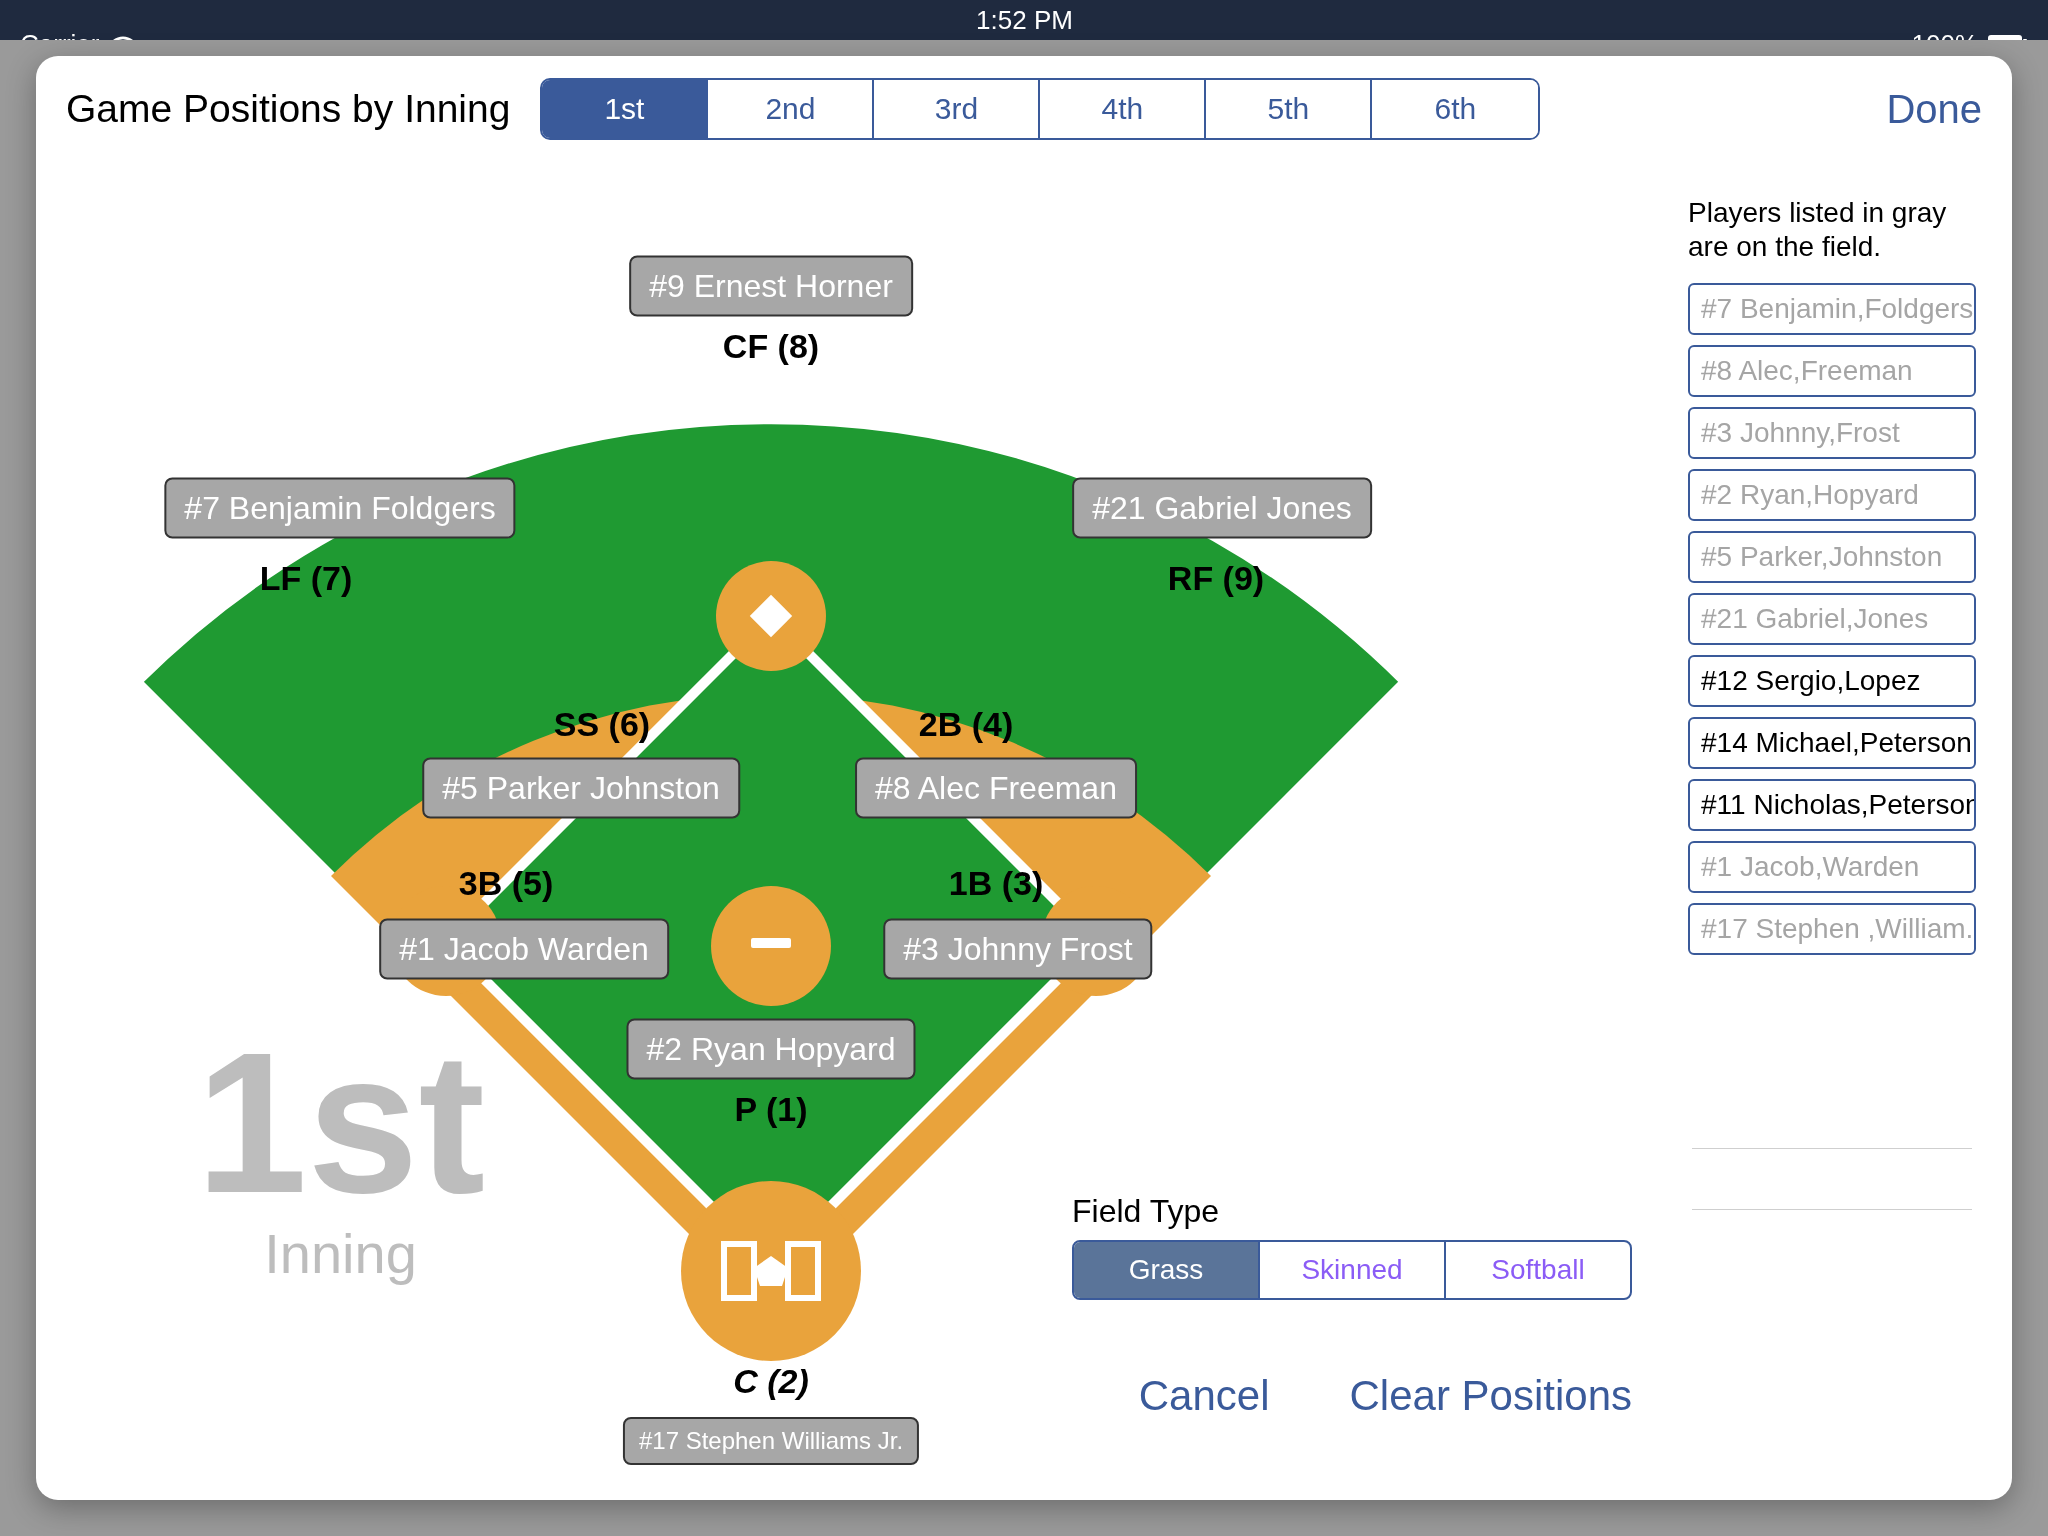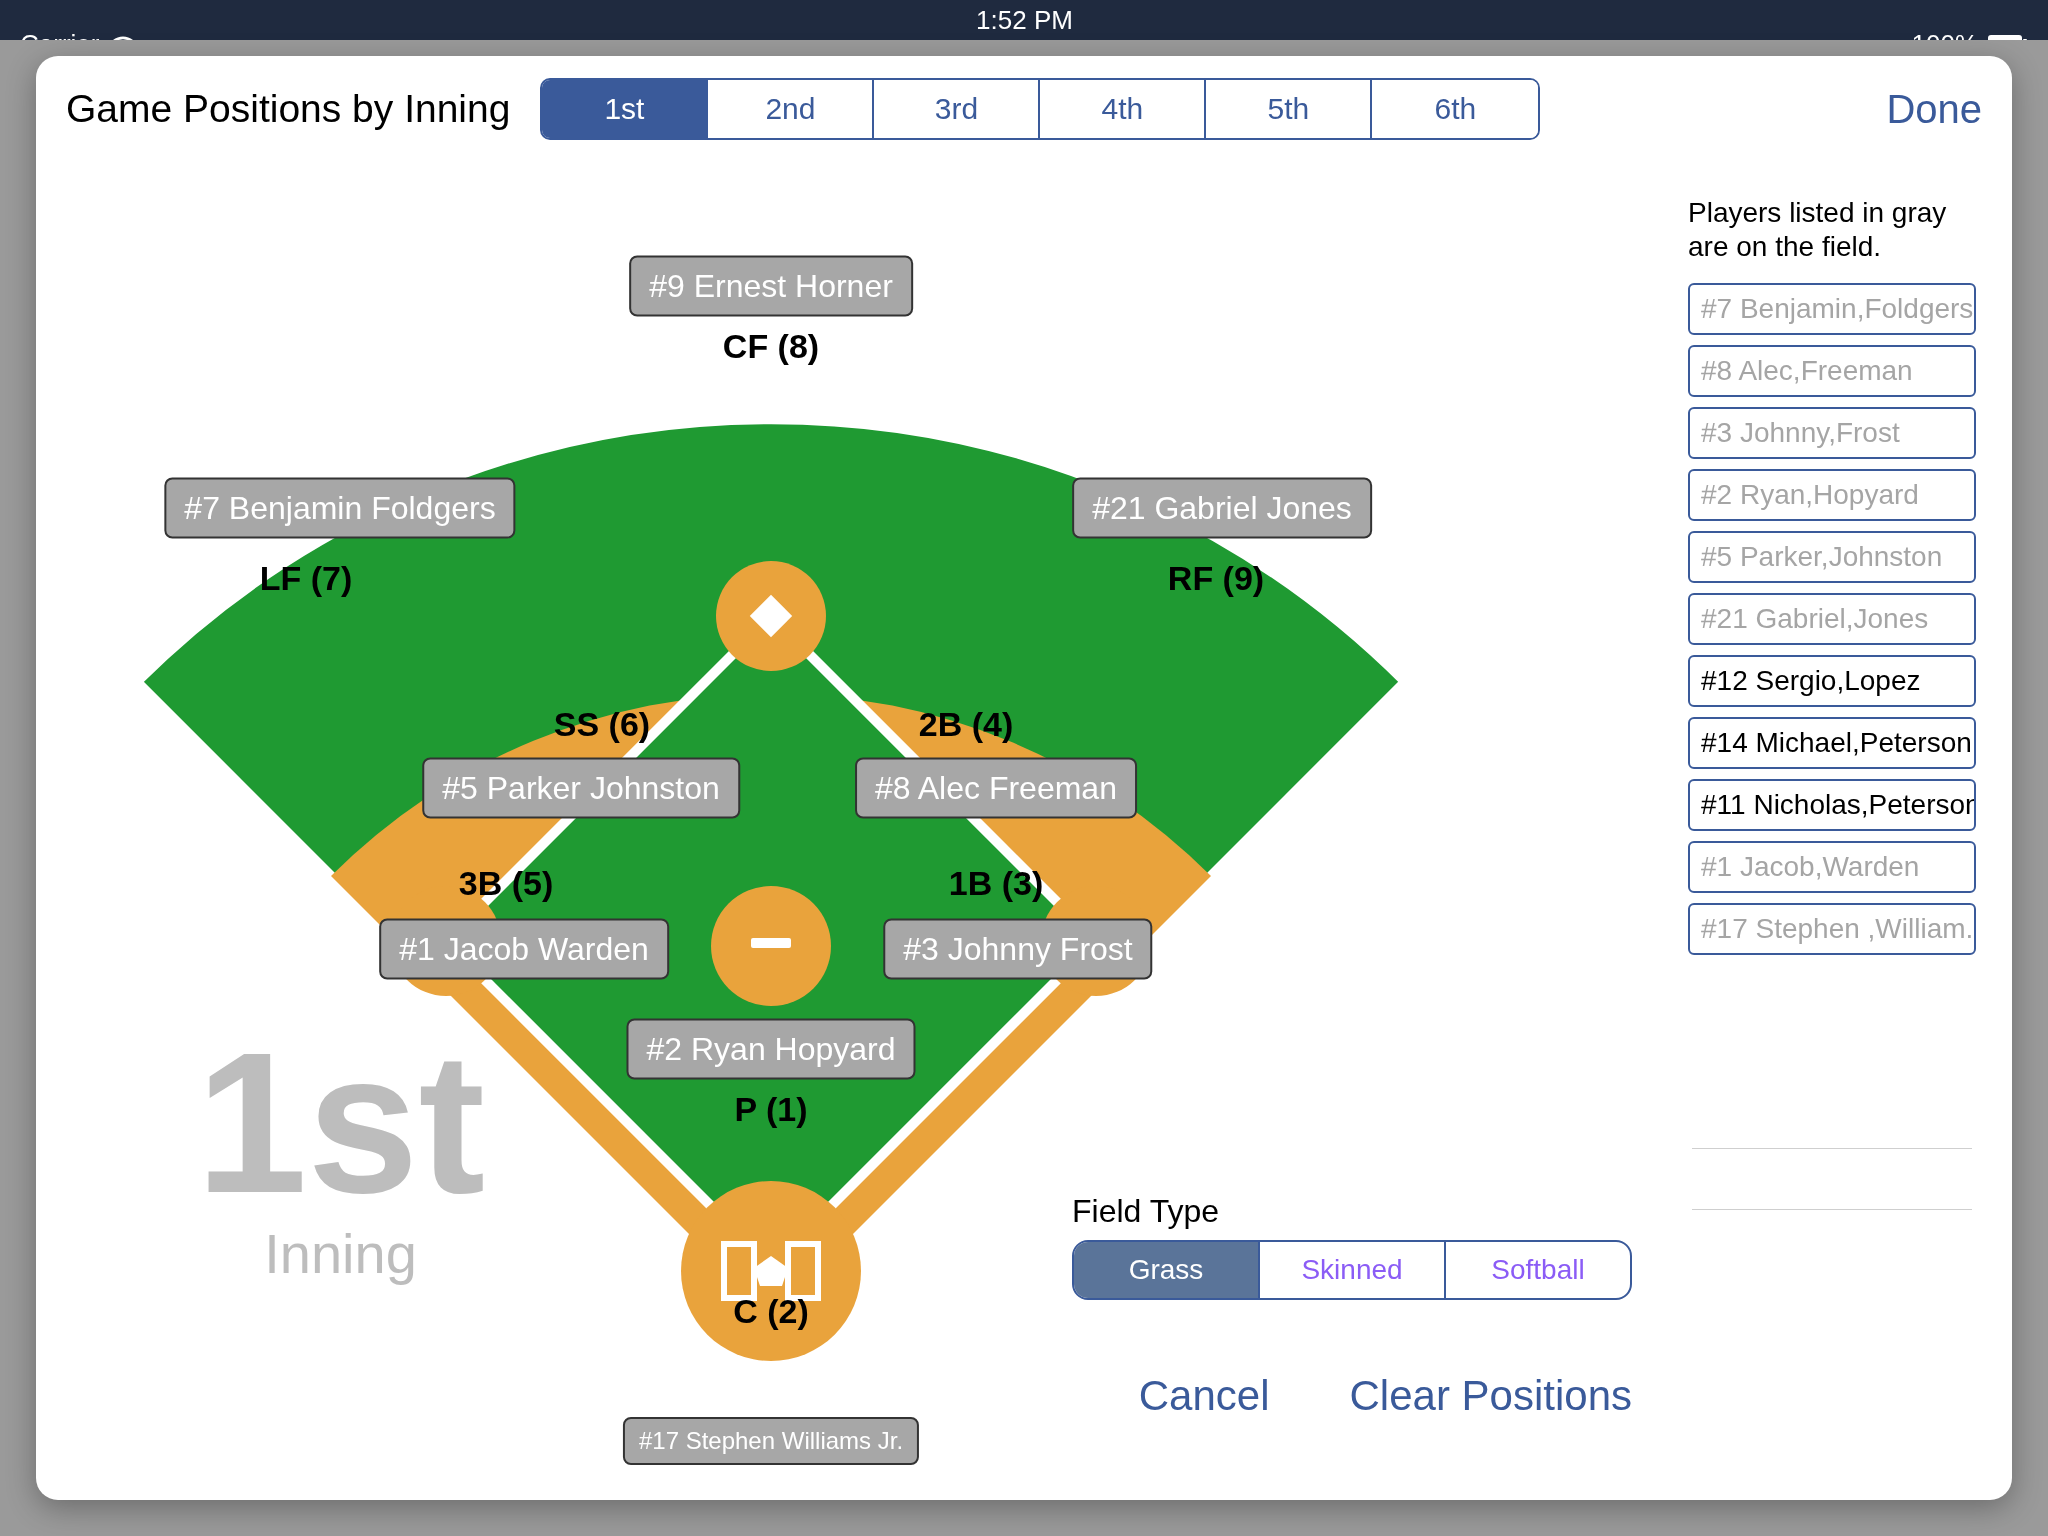--- a/index.html
+++ b/index.html
@@ -180,21 +180,21 @@
     width: 560px;
   }
   .ft-label {
     font-size: 32px;
     color: #000;
     margin-bottom: 10px;
   }
   .ft-seg {
     display: flex;
     border: 2px solid #3a5a9a;
-    border-radius: 16px;
+    border-radius: 8px;
     overflow: hidden;
   }
   .ft-opt {
     flex: 1;
     height: 56px;
     display: flex;
     align-items: center;
     justify-content: center;
     font-size: 28px;
     color: #8b5cf6;
@@ -306,21 +306,21 @@
     </svg>
 
     <div class="pos-label" style="left:695px; top:160px;">CF (8)</div>
     <div class="pos-label" style="left:230px; top:392px;">LF (7)</div>
     <div class="pos-label" style="left:1140px; top:392px;">RF (9)</div>
     <div class="pos-label" style="left:526px; top:538px;">SS (6)</div>
     <div class="pos-label" style="left:890px; top:538px;">2B (4)</div>
     <div class="pos-label" style="left:430px; top:697px;">3B (5)</div>
     <div class="pos-label" style="left:920px; top:697px;">1B (3)</div>
     <div class="pos-label" style="left:695px; top:923px;">P (1)</div>
-    <div class="pos-label" style="left:695px; top:1125px;">C (2)</div>
+    <div class="pos-label" style="left:695px; top:1195px;font-style:italic;">C (2)</div>
 
     <div class="player-chip" style="left:695px; top:100px;">#9 Ernest Horner</div>
     <div class="player-chip" style="left:264px; top:322px;">#7 Benjamin Foldgers</div>
     <div class="player-chip" style="left:1146px; top:322px;">#21 Gabriel Jones</div>
     <div class="player-chip" style="left:505px; top:602px;">#5 Parker Johnston</div>
     <div class="player-chip" style="left:920px; top:602px;">#8 Alec Freeman</div>
     <div class="player-chip" style="left:448px; top:763px;">#1 Jacob Warden</div>
     <div class="player-chip" style="left:942px; top:763px;">#3 Johnny Frost</div>
     <div class="player-chip" style="left:695px; top:863px;">#2 Ryan Hopyard</div>
     <div class="player-chip small" style="left:695px; top:1255px;">#17 Stephen  Williams Jr.</div>

